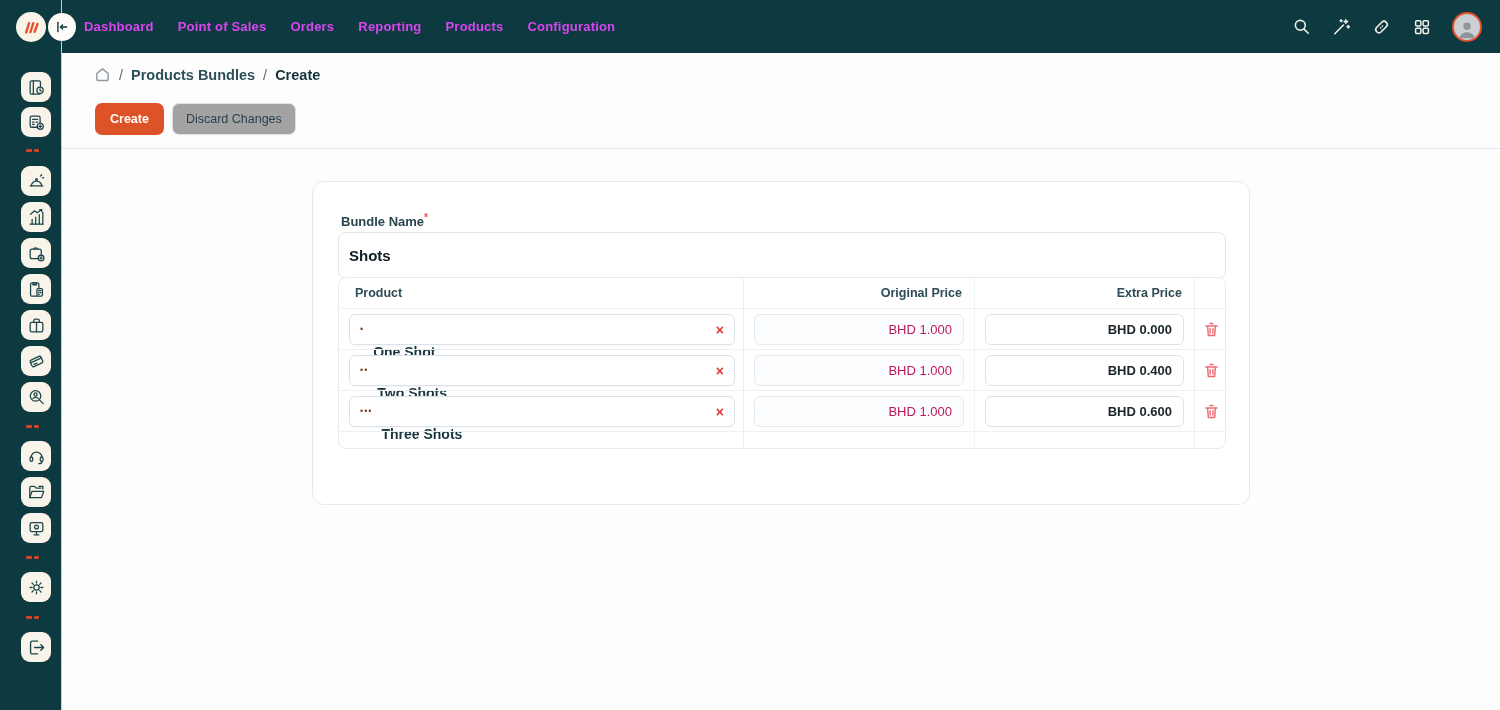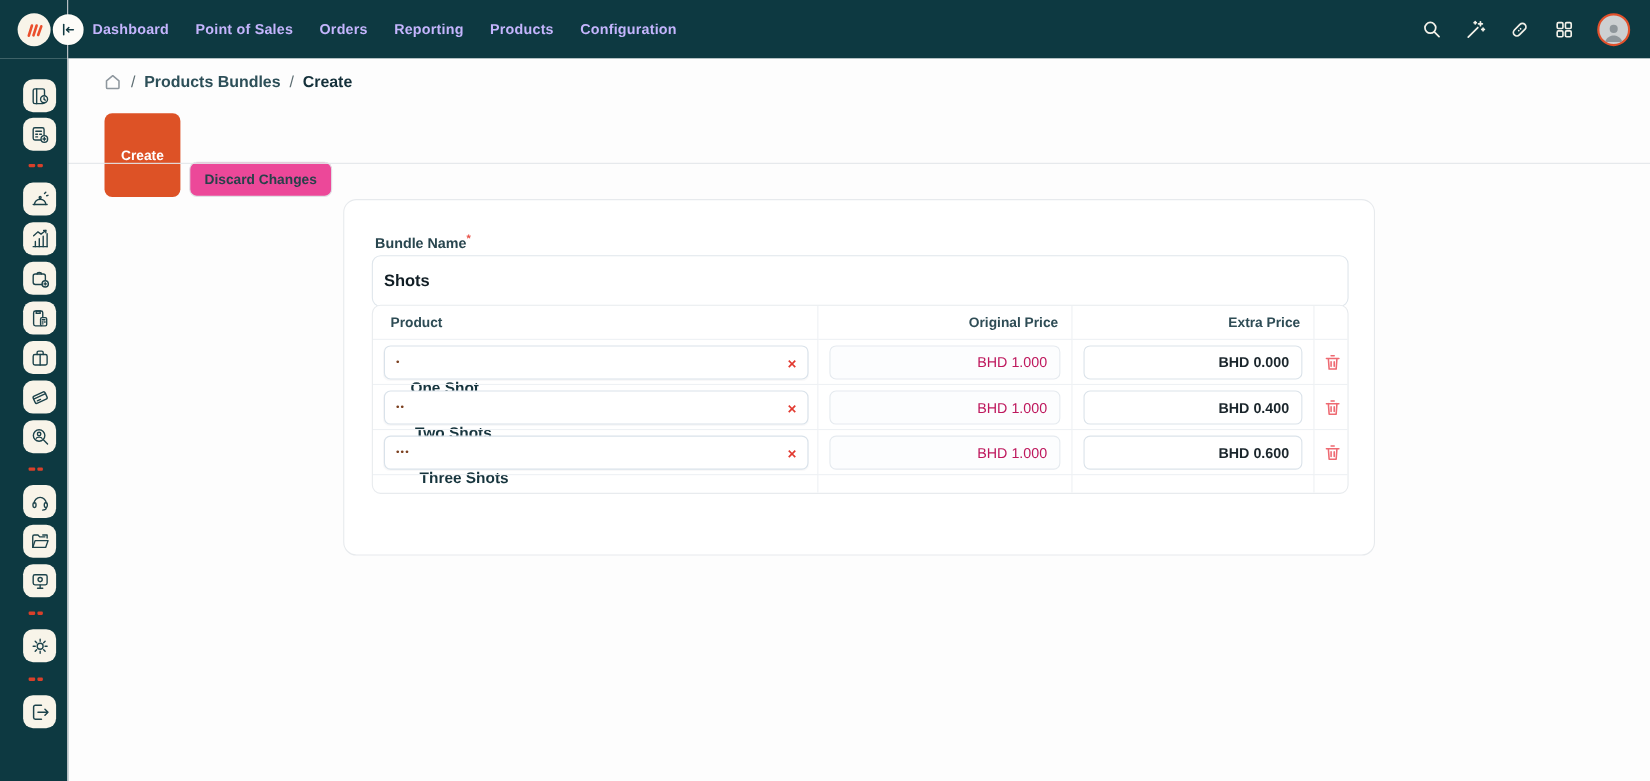--- a/index.html
+++ b/index.html
@@ -10,21 +10,21 @@
   
   .topbar { position:absolute; left:0; top:0; width:1500px; height:53px;
     background:#0d3941; display:flex; align-items:center; z-index:2; }
   .logo-circle { position:absolute; left:16px; top:12px; width:30px; height:30px;
     border-radius:50%; background:#f8f4e9; display:flex; align-items:center; justify-content:center; }
   .vline { position:absolute; left:61px; top:0; width:1px; height:710px; background:#c9ced1; z-index:3; }
   .collapse-btn { position:absolute; left:48px; top:13px; width:28px; height:28px; border-radius:50%;
     background:#fdfcf8; display:flex; align-items:center; justify-content:center; z-index:4;
     box-shadow:0 0 0 1px rgba(0,0,0,.05); cursor:pointer; }
   .nav { position:absolute; left:84px; top:0; height:53px; display:flex; align-items:center; gap:24px; }
-  .nav-item { color:#c4b5fd; font-size:13px; font-weight:700; letter-spacing:.2px; cursor:pointer; white-space:nowrap; }
+  .nav-item { color:#d946ef; font-size:13px; font-weight:700; letter-spacing:.2px; cursor:pointer; white-space:nowrap; }
   .top-icons { position:absolute; right:18px; top:0; height:53px; display:flex; align-items:center; gap:21px; }
   .tool-icon { width:19px; height:19px; display:flex; align-items:center; justify-content:center; cursor:pointer; }
   .avatar { width:30px; height:30px; border-radius:50%; background:#cdd0d2; border:2px solid #e2512c;
     display:flex; align-items:flex-end; justify-content:center; overflow:hidden; cursor:pointer; }
 
   
   .sidebar { position:absolute; left:0; top:53px; width:62px; height:657px; background:#0d3941; z-index:2; }
   .side-icon { position:absolute; left:21px; width:30px; height:30px; background:#f8f4e9;
     border-radius:9px; display:flex; align-items:center; justify-content:center; cursor:pointer; }
   .side-dash { position:absolute; left:26px; width:13px; height:3px; display:flex; gap:2px; }
@@ -32,22 +32,22 @@
 
   
   .content { position:absolute; left:62px; top:53px; width:1438px; height:657px; background:#fdfdfd; }
   .breadcrumb { position:absolute; left:32px; top:13px; display:flex; align-items:center; gap:8px;
     font-size:14.5px; color:#5d6d72; }
   .bc-link { color:#2d4f58; font-weight:700; cursor:pointer; }
   .bc-current { color:#14303a; font-weight:800; }
   .actions { position:absolute; left:33px; top:50px; display:flex; gap:8px; }
   .btn-create { background:#dd5226; color:#fff; border:none; border-radius:7px; padding:8px 15px;
     font-size:12.5px; font-weight:700; font-family:inherit; cursor:pointer; }
-  .btn-discard { background:#ec4899; color:#28414a; border:1px solid #e0e3e6; border-radius:7px;
-    padding:8px 13px; font-size:12.5px; font-weight:700; font-family:inherit; cursor:pointer;margin-top:44px; }
+  .btn-discard { background:#a3a3a3; color:#28414a; border:1px solid #e0e3e6; border-radius:7px;
+    padding:8px 13px; font-size:12.5px; font-weight:400; font-family:inherit; cursor:pointer; }
   .divider { position:absolute; left:0; top:95px; width:1438px; height:1px; background:#e4e7ea; }
 
   
   .card { position:absolute; left:250px; top:128px; width:938px; height:324px; background:#fff;
     border:1px solid #e7eaed; border-radius:12px; }
   .field-label { position:absolute; left:28px; top:30px; font-size:13px; font-weight:700; color:#28454e; }
   .field-label sup { color:#e85047; font-size:10px; }
   .name-input { position:absolute; left:25px; top:50px; width:888px; height:47px; border:1px solid #dfe6ec;
     border-radius:8px; padding:0 10px; font-size:15px; font-weight:800; color:#101d24;
     font-family:inherit; background:#fff; }

